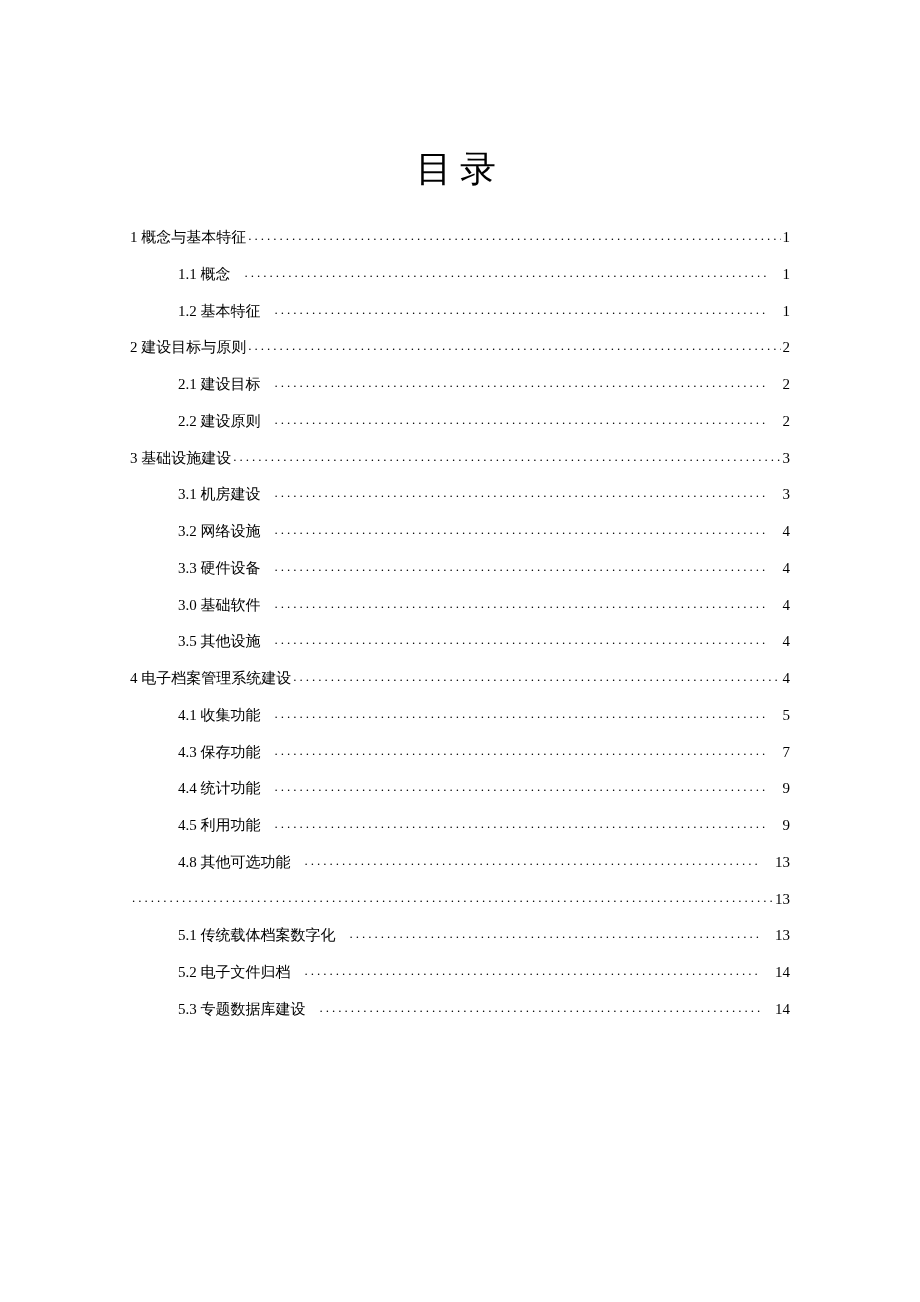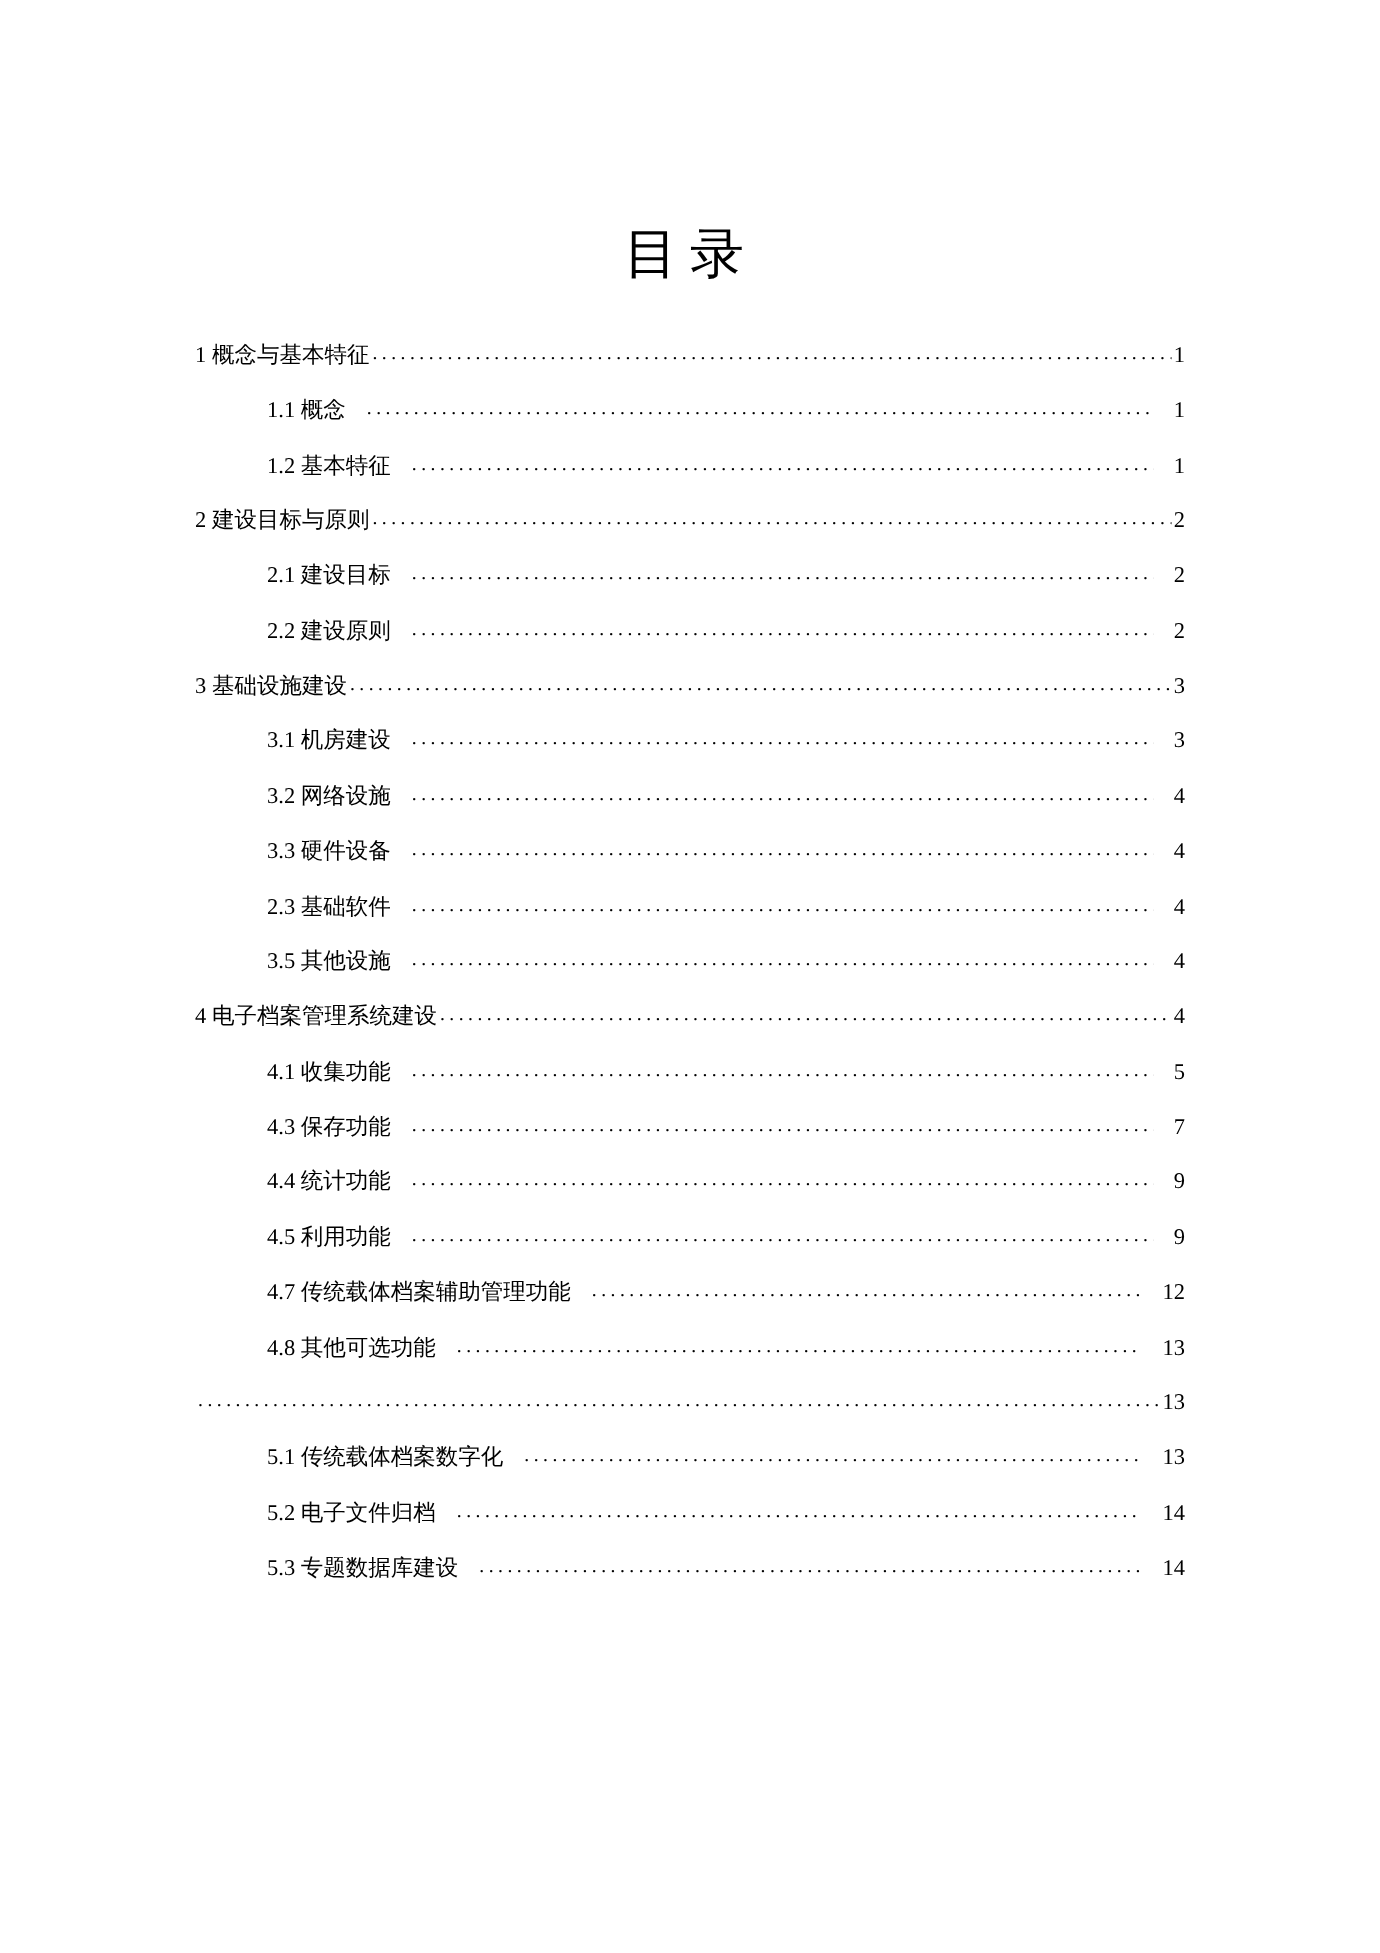--- a/index.html
+++ b/index.html
@@ -109,21 +109,21 @@
         <span class="toc-label">3.2 网络设施</span>
         <span class="toc-leader"></span>
         <span class="toc-page">4</span>
       </div>
       <div class="toc-entry level-2">
         <span class="toc-label">3.3 硬件设备</span>
         <span class="toc-leader"></span>
         <span class="toc-page">4</span>
       </div>
       <div class="toc-entry level-2">
-        <span class="toc-label">2.3 基础软件</span>
+        <span class="toc-label">3.0 基础软件</span>
         <span class="toc-leader"></span>
         <span class="toc-page">4</span>
       </div>
       <div class="toc-entry level-2">
         <span class="toc-label">3.5 其他设施</span>
         <span class="toc-leader"></span>
         <span class="toc-page">4</span>
       </div>
       <div class="toc-entry level-1">
         <span class="toc-label">4  电子档案管理系统建设</span>
@@ -144,25 +144,20 @@
         <span class="toc-label">4.4 统计功能</span>
         <span class="toc-leader"></span>
         <span class="toc-page">9</span>
       </div>
       <div class="toc-entry level-2">
         <span class="toc-label">4.5 利用功能</span>
         <span class="toc-leader"></span>
         <span class="toc-page">9</span>
       </div>
       <div class="toc-entry level-2">
-        <span class="toc-label">4.7 传统载体档案辅助管理功能</span>
-        <span class="toc-leader"></span>
-        <span class="toc-page">12</span>
-      </div>
-      <div class="toc-entry level-2">
         <span class="toc-label">4.8 其他可选功能</span>
         <span class="toc-leader"></span>
         <span class="toc-page">13</span>
       </div>
       <div class="toc-entry level-1">
         <span class="toc-leader"></span>
         <span class="toc-page">13</span>
       </div>
       <div class="toc-entry level-2">
         <span class="toc-label">5.1 传统载体档案数字化</span>

